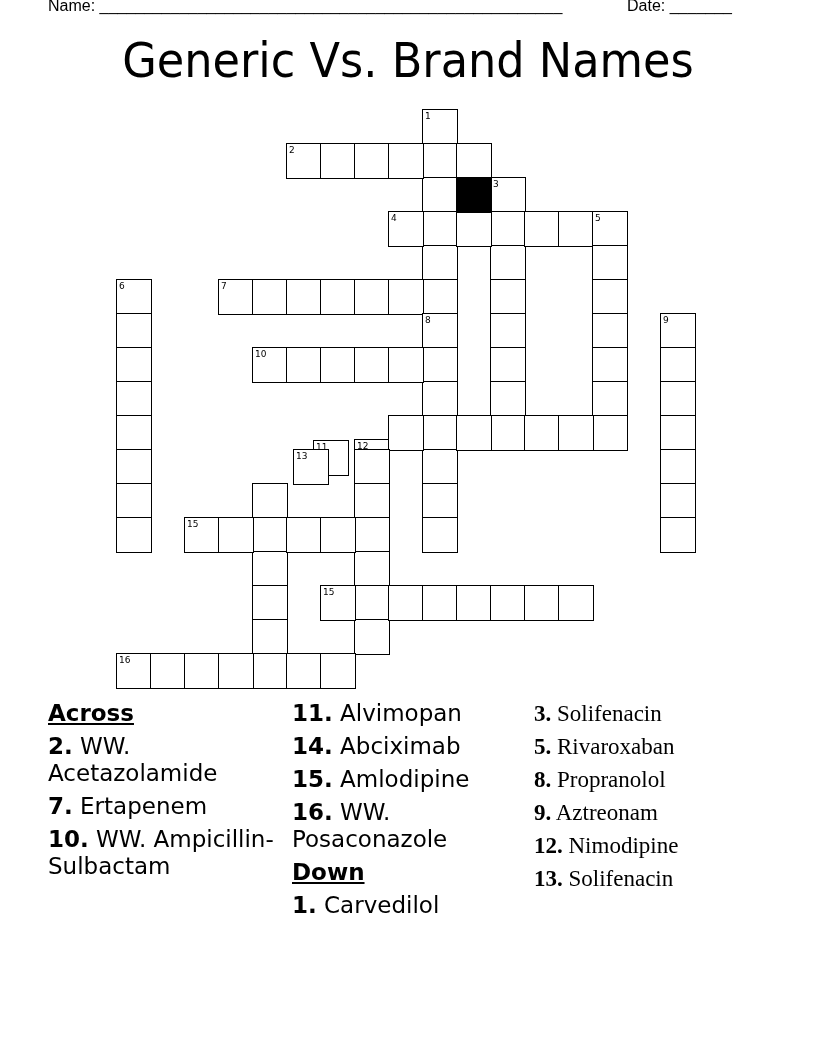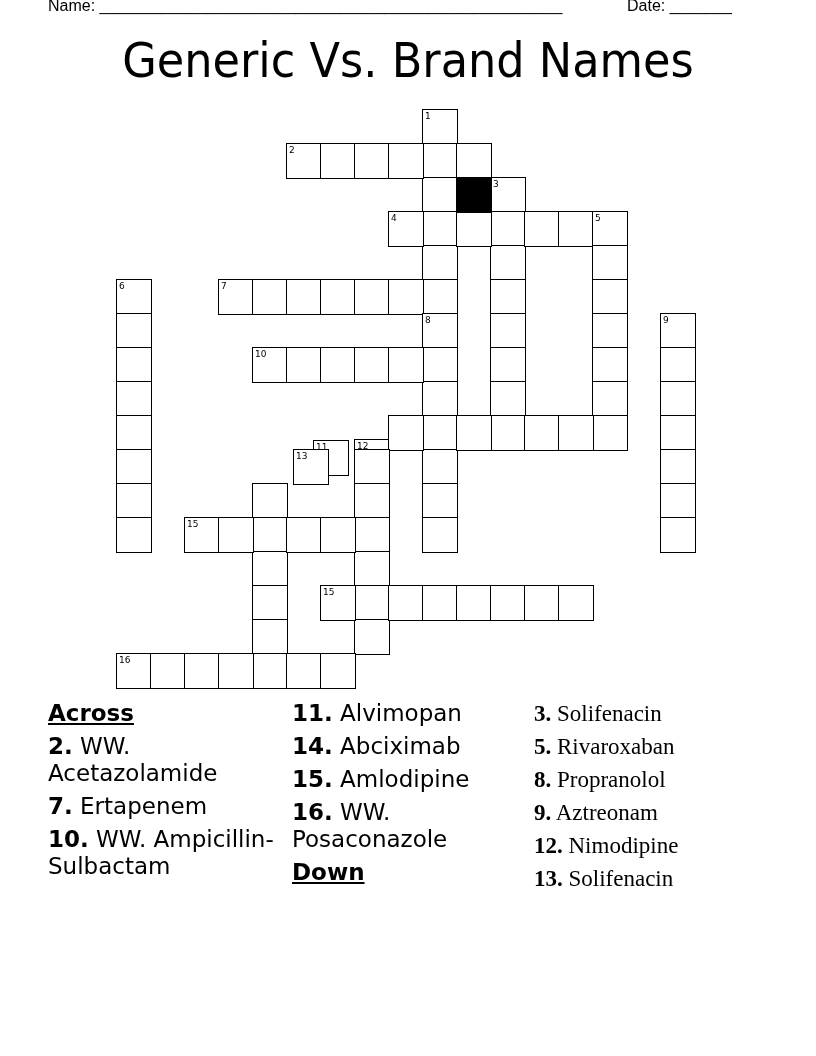--- a/index.html
+++ b/index.html
@@ -168,20 +168,21 @@
     <div class="clue"><b>2.</b> <span>WW. Acetazolamide</span></div>
     <div class="clue"><b>7.</b> <span>Ertapenem</span></div>
     <div class="clue" style="height:60px;"><b>10.</b> <span>WW. Ampicillin-Sulbactam</span></div>
   </div>
   <div class="col col2">
     <div class="clue"><b>11.</b> <span>Alvimopan</span></div>
     <div class="clue"><b>14.</b> <span>Abciximab</span></div>
     <div class="clue"><b>15.</b> <span>Amlodipine</span></div>
     <div class="clue" style="width:180px;"><b>16.</b> <span>WW. Posaconazole</span></div>
     <div class="heading">Down</div>
+    <div class="clue"><b>1.</b> <span>Carvedilol</span></div>
   </div>
   <div class="col col3">
     <div class="clue"><b>3.</b> <span>Solifenacin</span></div>
     <div class="clue"><b>5.</b> <span>Rivaroxaban</span></div>
     <div class="clue"><b>8.</b> <span>Propranolol</span></div>
     <div class="clue"><b>9.</b> <span>Aztreonam</span></div>
     <div class="clue"><b>12.</b> <span>Nimodipine</span></div>
     <div class="clue"><b>13.</b> <span>Solifenacin</span></div>
   </div>
 </div>

